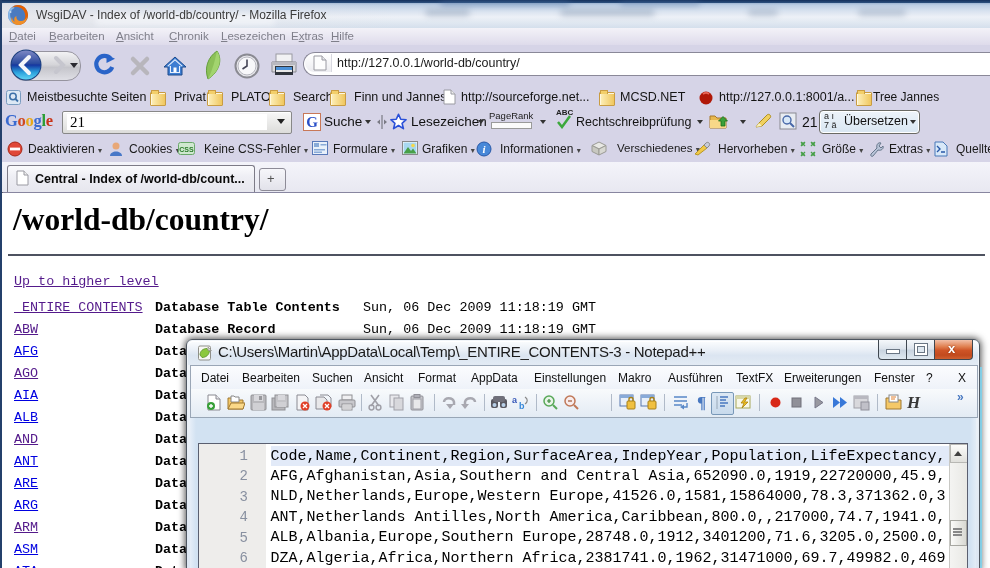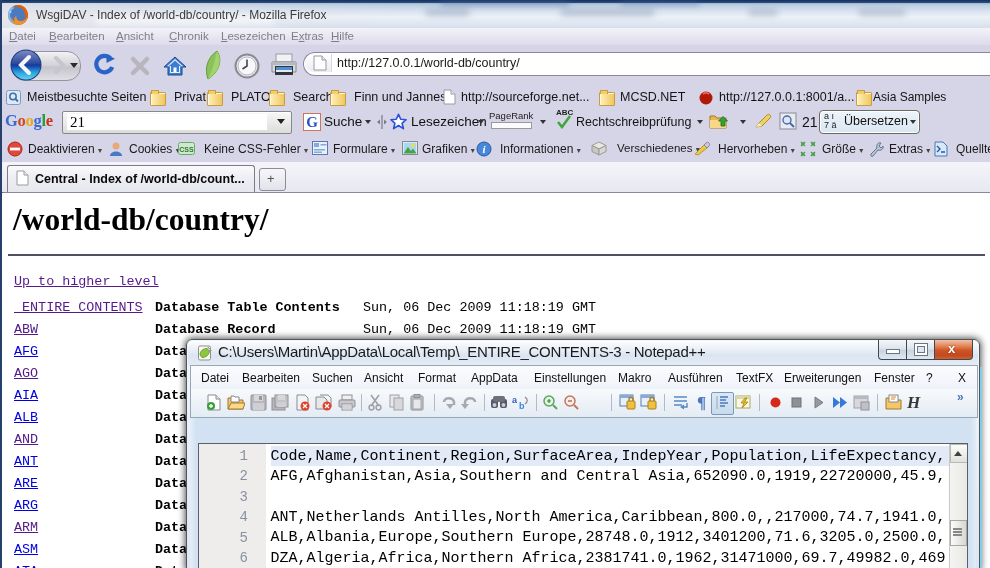--- a/index.html
+++ b/index.html
@@ -164,21 +164,21 @@
   </svg>
   <span class="bmitem" style="left:461px">http://sourceforge.net...</span>
   <div class="folder" style="left:599px;top:6px"></div>
   <span class="bmitem" style="left:620px">MCSD.NET</span>
   <svg class="ab" style="left:698px;top:4px" width="16" height="16" viewBox="0 0 16 16">
     <circle cx="8" cy="8" r="6.5" fill="#b01808"></circle>
     <path d="M5 4 A 5 5 0 0 1 11 4" stroke="#e86858" stroke-width="1.6" fill="none"></path>
   </svg>
   <span class="bmitem" style="left:719px">http://127.0.0.1:8001/a...</span>
   <div class="folder" style="left:856px;top:6px"></div>
-  <span class="bmitem" style="left:873px;font-size:12px">Asia Samples</span>
+  <span class="bmitem" style="left:873px;font-size:12px">Tree Jannes</span>
 </div>
 <div class="ab" id="gbar">
 
   <span class="ab" style="left:5px;top:2.5px;font-family:'Liberation Serif',serif;font-size:16.5px;font-weight:bold;letter-spacing:-0.3px;"><span style="color:#3a6ad0">G</span><span style="color:#d04820">o</span><span style="color:#e8a818">o</span><span style="color:#3a6ad0">g</span><span style="color:#2a9e35">l</span><span style="color:#c83418">e</span></span>
 
   <div class="ab" style="left:62px;top:3px;width:228px;height:21px;background:linear-gradient(#f8f8f8,#dcdcda);border:1.5px solid #888;border-radius:2px;box-shadow:inset 0 1px 0 #fff;"></div>
   <div class="ab" style="left:67px;top:6px;width:200px;height:16px;background:#fff;"></div>
   <span class="ab" style="left:70px;top:6px;font-family:'Liberation Serif',serif;font-size:15px;color:#000;">21</span>
   <div class="ab" style="left:277px;top:11px;width:0;height:0;border-left:4.5px solid transparent;border-right:4.5px solid transparent;border-top:5px solid #222;"></div>
 
@@ -546,20 +546,21 @@
         <div id="caretline"></div>
         <div id="gutter"></div>
         <span class="lno" style="right:719px;top:4px;">1</span>
         <span class="lno" style="right:719px;top:24.4px;">2</span>
         <span class="lno" style="right:719px;top:44.8px;">3</span>
         <span class="lno" style="right:719px;top:65.2px;">4</span>
         <span class="lno" style="right:719px;top:85.6px;">5</span>
         <span class="lno" style="right:719px;top:106px;">6</span>
         <span class="eline" style="top:3.5px;">Code,Name,Continent,Region,SurfaceArea,IndepYear,Population,LifeExpectancy,</span>
         <span class="eline" style="top:23.9px;">AFG,Afghanistan,Asia,Southern and Central Asia,652090.0,1919,22720000,45.9,</span>
+        <span class="eline" style="top:44.3px;">NLD,Netherlands,Europe,Western Europe,41526.0,1581,15864000,78.3,371362.0,3</span>
         <span class="eline" style="top:64.7px;">ANT,Netherlands Antilles,North America,Caribbean,800.0,,217000,74.7,1941.0,</span>
         <span class="eline" style="top:85.1px;">ALB,Albania,Europe,Southern Europe,28748.0,1912,3401200,71.6,3205.0,2500.0,</span>
         <span class="eline" style="top:105.5px;">DZA,Algeria,Africa,Northern Africa,2381741.0,1962,31471000,69.7,49982.0,469</span>
         <div id="vsb">
           <div style="position:absolute;left:0;top:0;width:16px;height:17px;background:linear-gradient(#fcfcfa,#e0e0dc);border:1px solid #b8b8b4;"></div>
           <div style="position:absolute;left:4px;top:7px;width:0;height:0;border-left:4px solid transparent;border-right:4px solid transparent;border-bottom:5px solid #404040;"></div>
           <div style="position:absolute;left:0;top:76px;width:15px;height:24px;background:linear-gradient(90deg,#fcfcfa,#d8d8d2);border:1px solid #a8a8a2;"></div>
           <div style="position:absolute;left:3px;top:84px;width:9px;height:1.5px;background:#888;box-shadow:0 3px 0 #888,0 6px 0 #888;"></div>
         </div>
       </div>

